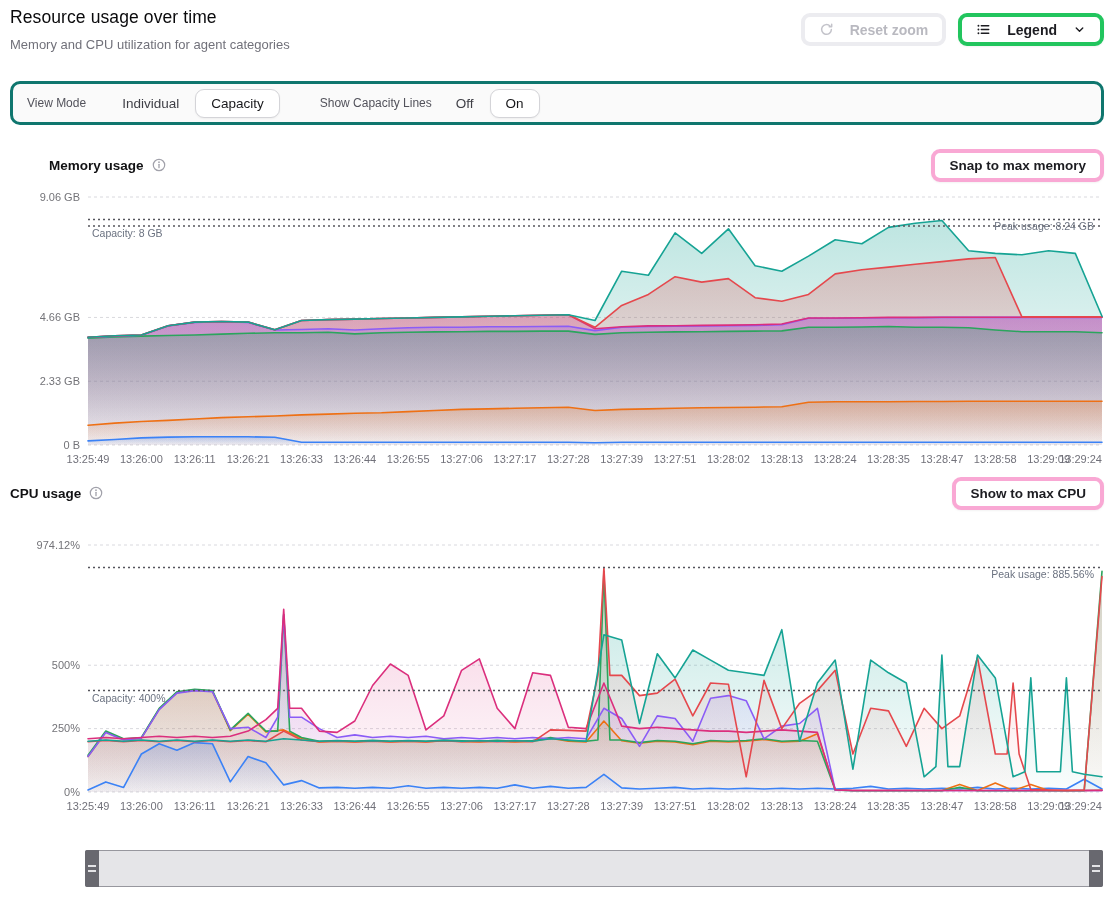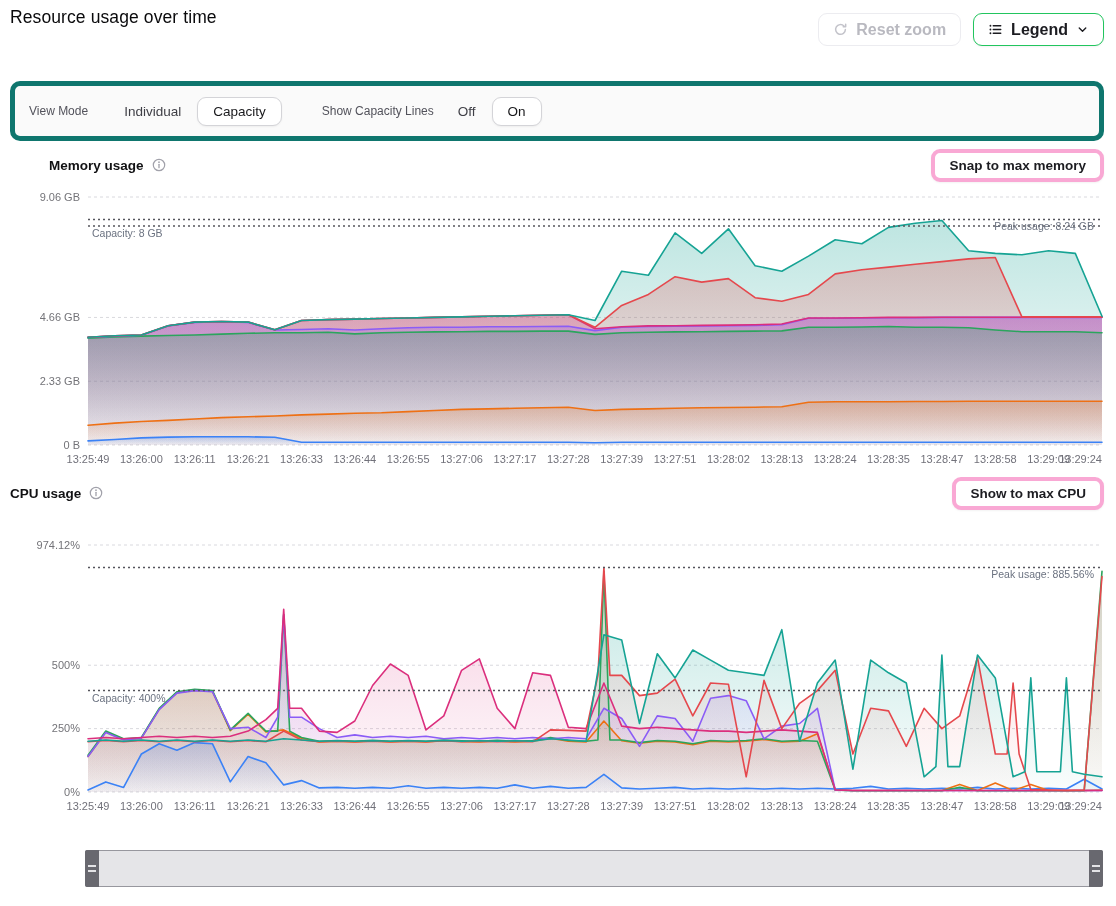--- a/index.html
+++ b/index.html
@@ -4,28 +4,28 @@
 <style>
   * { margin:0; padding:0; box-sizing:border-box; }
   html,body { background:#fff; }
   body { font-family:"Liberation Sans", sans-serif; color:#18181b; }
   .page { position:relative; width:1116px; height:906px; background:#fff; overflow:hidden; }
 
   .page-title { position:absolute; left:10px; top:7px; font-size:17.5px; font-weight:400; color:#09090b; letter-spacing:.1px; }
   .page-subtitle { position:absolute; left:10px; top:37px; font-size:13px; color:#71717a; }
 
   .header-buttons { position:absolute; right:12px; top:13px; display:flex; gap:12px; }
-  .btn { display:inline-flex; align-items:center; gap:8px; height:33px; padding:0 14px;
-         background:#fff; border:1px solid #22c55e; border-radius:9px;
-         font-size:16px; font-weight:700; color:#1c1c21; box-shadow:0 1px 2px rgba(0,0,0,.05); cursor:pointer; }
+  .btn { display:inline-flex; align-items:center; gap:16px; height:33px; padding:0 14px;
+         background:#fff; border:4px solid #22c55e; border-radius:9px;
+         font-size:14px; font-weight:700; color:#1c1c21; box-shadow:0 1px 2px rgba(0,0,0,.05); cursor:pointer; }
   .btn.disabled { border-color:#ececf0; color:#b9b9c0; box-shadow:none; font-weight:700; }
   .btn svg { display:block; }
 
-  .toolbar { position:absolute; left:10px; right:12px; top:81px; height:60px;
-             background:#fafafa; border:5px solid #0f766e; border-radius:10px;
+  .toolbar { position:absolute; left:10px; right:12px; top:81px; height:44px;
+             background:#fafafa; border:3px solid #0f766e; border-radius:10px;
              display:flex; align-items:center; padding:0 14px; }
   .tb-label { font-size:12px; color:#52525b; }
   .tb-option { font-size:13.5px; color:#3f3f46; padding:6px 10px; cursor:pointer; }
   .tb-chip { font-size:13.5px; color:#18181b; background:#fff; border:1px solid #d4d4d8;
              border-radius:9px; padding:6px 15px; box-shadow:0 1px 2px rgba(0,0,0,.05); cursor:pointer; }
   .sp-lg { width:26px; } .sp-md { width:14px; } .sp-sm { width:6px; }
 
   .section-header { position:absolute; left:10px; right:12px; height:34px; display:flex; align-items:center; }
   .section-header.mem { top:148px;margin-left:39px; }
   .section-header.cpu { top:476px; }
@@ -46,20 +46,21 @@
   .brush-handle.left { left:-1px; border-radius:2px 0 0 2px; }
   .brush-handle.right { right:-1px; border-radius:0 2px 2px 0; }
   .grip-line { width:8px; height:2px; background:#e3e3e6; }
 </style>
 </head>
 <body>
 
 <div class="page">
 
   <div class="page-title">Resource usage over time</div>
+  <div class="page-subtitle">Memory and CPU utilization for agent categories</div>
 
   <div class="header-buttons">
     <button class="btn disabled">
       <span class="icon">
         <svg width="15" height="15" viewBox="0 0 16 16">
             <path d="M13.2 8a5.2 5.2 0 1 1-1.5-3.7" fill="none" stroke="#c3c3ca" stroke-width="1.6" stroke-linecap="round"></path>
             <path d="M13.5 2.4v2.6h-2.6" fill="none" stroke="#c3c3ca" stroke-width="1.6" stroke-linecap="round" stroke-linejoin="round"></path>
           </svg>
       </span>
       <span>Reset zoom</span>

